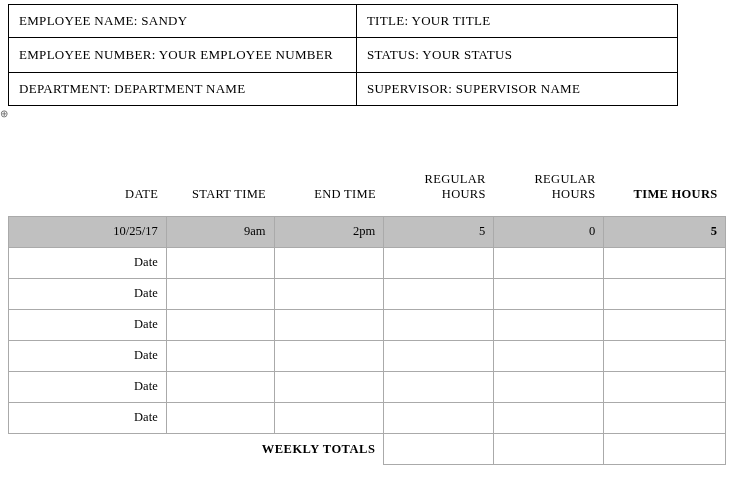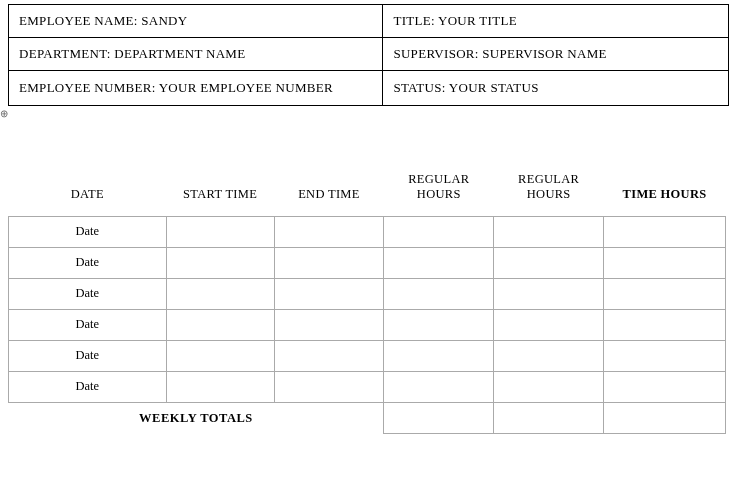--- a/index.html
+++ b/index.html
@@ -5,21 +5,21 @@
     * { box-sizing: border-box; margin: 0; padding: 0; }
     body {
       font-family: Georgia, 'Times New Roman', serif;
       background: #fff;
       width: 734px;
       height: 503px;
       color: #000;
       font-size: 13px;
     }
     .info-table {
-      width: 721px;
+      width: 670px;
       margin: 4px 8px 4px 8px;
       border-collapse: collapse;
       border-radius: 13px;
     }
     .info-table td {
       border: 1px solid #000;
       padding: 8px 10px;
       font-size: 13px;
       letter-spacing: 0.3px;
       vertical-align: middle;
@@ -33,21 +33,21 @@
       font-size: 10px;
       color: #666;
       font-family: Arial, sans-serif;
     }
     .timesheet {
       width: 718px;
       margin: 60px 8px 0 8px;
       border-collapse: collapse;
     }
     .timesheet th, .timesheet td {
-      text-align: center;
+      text-align: right;
       font-size: 12.5px;
       vertical-align: middle;
     }
     .timesheet thead th {
       padding: 6px 8px 14px 8px;
       font-weight: normal;
       border: none;
       vertical-align: bottom;
       letter-spacing: 0.3px;
     }
@@ -78,26 +78,26 @@
 </head>
 <body>
 
 <table class="info-table">
   <tbody>
       <tr>
     <td>EMPLOYEE NAME: SANDY</td>
     <td>TITLE: YOUR TITLE</td>
   </tr>
   <tr>
+    <td class="two-line">EMPLOYEE NUMBER: YOUR EMPLOYEE NUMBER</td>
+    <td>STATUS: YOUR STATUS</td>
+  </tr>
+  <tr>
     <td>DEPARTMENT: DEPARTMENT NAME</td>
     <td>SUPERVISOR: SUPERVISOR NAME</td>
-  </tr>
-  <tr>
-    <td class="two-line">EMPLOYEE NUMBER: YOUR EMPLOYEE NUMBER</td>
-    <td>STATUS: YOUR STATUS</td>
   </tr>
 </tbody>
   </table>
 
 <span class="anchor-mark">⊕</span>
 
 <table class="timesheet">
   <colgroup>
     <col class="col-date">
       <col class="col-start">
@@ -110,20 +110,28 @@
     <tr>
       <th>DATE</th>
       <th>START TIME</th>
       <th>END TIME</th>
       <th>REGULAR HOURS</th>
       <th>REGULAR HOURS</th>
       <th class="bold">TIME HOURS</th>
     </tr>
   </thead>
   <tbody>
+      <tr class="highlight">
+        <td>10/25/17</td>
+        <td>9am</td>
+        <td>2pm</td>
+        <td>5</td>
+        <td>0</td>
+        <td class="total-cell">5</td>
+      </tr>
       <tr>
         <td>Date</td>
         <td></td>
         <td></td>
         <td></td>
         <td></td>
         <td class="total-cell"></td>
       </tr>
       <tr>
         <td>Date</td>

